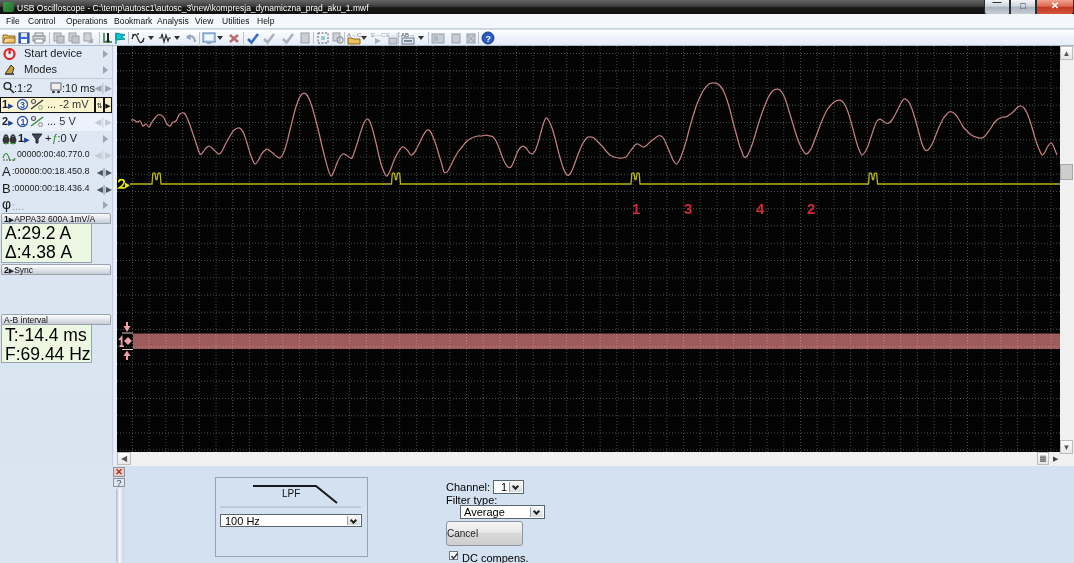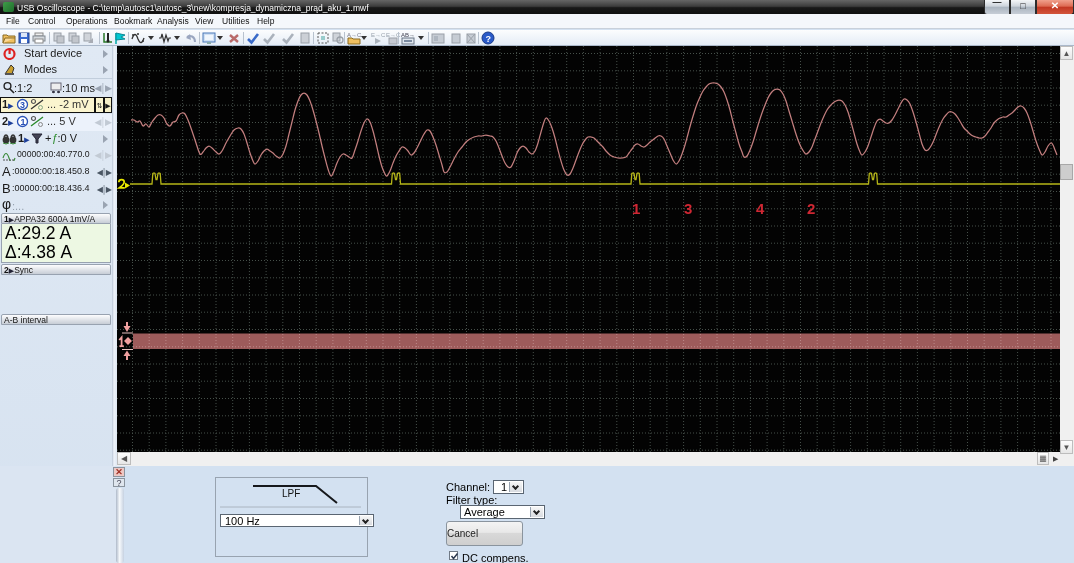--- a/index.html
+++ b/index.html
@@ -21,21 +21,21 @@
 #tbar { left:0; top:30px; width:1074px; height:16px; background:linear-gradient(180deg,#fcfdfe,#e4ecf6); border-bottom:1px solid #aab8ca; }
 .tico { position:absolute; top:1px; width:14px; height:14px; font-size:11px; line-height:14px; text-align:center; }
 .tsep { position:absolute; top:2px; width:1px; height:12px; background:#b8c2ce; }
 .tdd { position:absolute; top:6px; width:0; height:0; border-left:3px solid transparent; border-right:3px solid transparent; border-top:4px solid #333; }
 
 #side { left:0; top:46px; width:112px; height:517px; background:linear-gradient(180deg,#e0e9f4,#d6e2f0); }
 .srow { position:absolute; left:0; width:112px; height:16px; font-size:11px; color:#1a1a1a; white-space:nowrap; }
 .arr { position:absolute; right:4px; top:4px; width:0; height:0; border-top:4px solid transparent; border-bottom:4px solid transparent; border-left:5px solid #9aa4b2; }
 .arrlr { position:absolute; right:1px; top:3px; font-size:9px; color:#9aa4b2; letter-spacing:-1px; }
 .mhead { position:absolute; left:1px; width:110px; height:11px; background:linear-gradient(180deg,#fdfdfe,#c7cdd6); border:1px solid #98a2b0; border-radius:2px 2px 0 0; font-size:8.5px; color:#111; padding-left:2px; line-height:11px; }
-.mbox { position:absolute; left:1px; width:110px; background:#edf8e3; border:1px solid #98a2b0; border-top:none; font-size:17.5px; color:#000; line-height:18.5px; padding-top:1px; padding-left:3px; letter-spacing:0px; }
+.mbox { position:absolute; left:1px; width:91px; background:#edf8e3; border:1px solid #98a2b0; border-top:none; font-size:17.5px; color:#000; line-height:18.5px; padding-top:1px; padding-left:3px; letter-spacing:0px; }
 
 #split { left:112px; top:46px; width:5px; height:517px; background:linear-gradient(90deg,#b9c5d6,#eef3fa 40%,#dfe8f3); }
 
 #plot { left:117px; top:46px; width:943px; height:406px; background:#030303; }
 
 #vsb { left:1060px; top:46px; width:14px; height:420px; background:#f0f0f0; }
 #vsb .btn { position:absolute; left:0px; width:13px; height:14px; background:linear-gradient(180deg,#fdfdfd,#e6e6e6); border:1px solid #bdbdbd; color:#555; font-size:8px; text-align:center; line-height:13px; }
 #hsb { left:117px; top:452px; width:943px; height:14px; background:#f0f0f0; }
 #hsb .btn { position:absolute; top:0px; width:14px; height:13px; background:linear-gradient(180deg,#fdfdfd,#e6e6e6); border:1px solid #bdbdbd; color:#555; font-size:8px; text-align:center; line-height:12px; }
 
@@ -297,20 +297,21 @@
     </div>
     <div class="srow" style="top:151px;height:16px;">
       <span style="position:absolute;left:2px;top:-1px;font-size:14px">φ</span>
       <span style="position:absolute;left:12px;top:3px;color:#98a2b0">:...</span>
       <div class="arr"></div>
     </div>
     <div class="mhead" style="top:167px"><b>1</b><span style="color:#223;font-size:7px">▶</span>APPA32 600A 1mV/A</div>
     <div class="mbox" style="top:178px;height:39px;padding-top:0px">A:29.2 A<br>Δ:4.38 A</div>
     <div class="mhead" style="top:218px"><b>2</b><span style="color:#223;font-size:7px">▶</span>Sync</div>
     <div class="mhead" style="top:268px">A-B interval</div>
+    <div class="mbox" style="top:279px;height:38px">T:-14.4 ms<br>F:69.44 Hz</div>
   </div>
 <div class="abs" id="split"></div>
 
 <div class="abs" id="plot">
     <svg width="943" height="406" style="position:absolute;left:0;top:0">
 <path d="M15.5 0 V406M32.2 0 V406M48.9 0 V406M65.6 0 V406M82.3 0 V406M99.0 0 V406M115.7 0 V406M132.4 0 V406M149.1 0 V406M165.8 0 V406M182.5 0 V406M199.2 0 V406M215.9 0 V406M232.6 0 V406M249.3 0 V406M266.0 0 V406M282.7 0 V406M299.4 0 V406M316.1 0 V406M332.8 0 V406M349.5 0 V406M366.2 0 V406M382.9 0 V406M399.6 0 V406M416.3 0 V406M433.0 0 V406M449.7 0 V406M466.4 0 V406M483.1 0 V406M499.8 0 V406M516.5 0 V406M533.2 0 V406M549.9 0 V406M566.6 0 V406M583.3 0 V406M600.0 0 V406M616.7 0 V406M633.4 0 V406M650.1 0 V406M666.8 0 V406M683.5 0 V406M700.2 0 V406M716.9 0 V406M733.6 0 V406M750.3 0 V406M767.0 0 V406M783.7 0 V406M800.4 0 V406M817.1 0 V406M833.8 0 V406M850.5 0 V406M867.2 0 V406M883.9 0 V406M900.6 0 V406M917.3 0 V406M934.0 0 V406" stroke="#46504a" stroke-width="1" stroke-dasharray="1 2" fill="none"></path>
 <path d="M0 7.5 H943M0 24.8 H943M0 42.0 H943M0 59.2 H943M0 76.5 H943M0 93.8 H943M0 111.0 H943M0 128.2 H943M0 145.5 H943M0 162.8 H943M0 180.0 H943M0 197.2 H943M0 214.5 H943M0 231.8 H943M0 249.0 H943M0 266.2 H943M0 283.5 H943M0 300.8 H943M0 318.0 H943M0 335.2 H943M0 352.5 H943M0 369.8 H943M0 387.0 H943M0 404.2 H943" stroke="#46504a" stroke-width="1" stroke-dasharray="1 2" fill="none"></path>
 <rect x="16" y="287.5" width="927" height="15.5" fill="#9d5b5b"></rect>
 <path d="M32.2 288 V303M48.9 288 V303M65.6 288 V303M82.3 288 V303M99.0 288 V303M115.7 288 V303M132.4 288 V303M149.1 288 V303M165.8 288 V303M182.5 288 V303M199.2 288 V303M215.9 288 V303M232.6 288 V303M249.3 288 V303M266.0 288 V303M282.7 288 V303M299.4 288 V303M316.1 288 V303M332.8 288 V303M349.5 288 V303M366.2 288 V303M382.9 288 V303M399.6 288 V303M416.3 288 V303M433.0 288 V303M449.7 288 V303M466.4 288 V303M483.1 288 V303M499.8 288 V303M516.5 288 V303M533.2 288 V303M549.9 288 V303M566.6 288 V303M583.3 288 V303M600.0 288 V303M616.7 288 V303M633.4 288 V303M650.1 288 V303M666.8 288 V303M683.5 288 V303M700.2 288 V303M716.9 288 V303M733.6 288 V303M750.3 288 V303M767.0 288 V303M783.7 288 V303M800.4 288 V303M817.1 288 V303M833.8 288 V303M850.5 288 V303M867.2 288 V303M883.9 288 V303M900.6 288 V303M917.3 288 V303M934.0 288 V303M16 300.8 H943" stroke="#bd8a8a" stroke-width="1" stroke-dasharray="1 2" fill="none"></path>
       <path d="M13 138.0L35.0 138.0L35.8 127.5L37.0 127.0L38.0 127.5L39.0 133.5L40.0 133.5L41.0 127.5L42.0 127.0L43.2 127.5L44.0 138.0L274.5 138.0L275.3 127.5L276.5 127.0L277.5 127.5L278.5 133.5L279.5 133.5L280.5 127.5L281.5 127.0L282.7 127.5L283.5 138.0L514.0 138.0L514.8 127.5L516.0 127.0L517.0 127.5L518.0 133.5L519.0 133.5L520.0 127.5L521.0 127.0L522.2 127.5L523.0 138.0L751.5 138.0L752.3 127.5L753.5 127.0L754.5 127.5L755.5 133.5L756.5 133.5L757.5 127.5L758.5 127.0L759.7 127.5L760.5 138.0L943 138.0" stroke="#b6b618" stroke-width="1.3" fill="none"></path>
@@ -348,21 +349,21 @@
 <div class="abs xbtn" style="top:467px;height:10px;line-height:9px;background:#edc8c4;color:#a03024;font-weight:bold">✕</div>
 <div class="abs xbtn" style="top:478px;height:9px;line-height:8px;background:#dfe6ee;color:#445">?</div>
 <div class="abs" id="vgrip"></div>
 
 <div class="abs" id="lpfbox">
   <svg width="151" height="78" style="position:absolute;left:0;top:0">
     <path d="M37 8 L100 8 L121 25" stroke="#16181c" stroke-width="2" fill="none"></path>
     <text x="66" y="19" font-size="10" fill="#111">LPF</text>
     <line x1="4" y1="29" x2="145" y2="29" stroke="#aab4c0" stroke-width="1"></line>
   </svg>
-  <div class="combo" style="left:4px;top:36px;width:154px;height:13px">
+  <div class="combo" style="left:4px;top:36px;width:142px;height:13px">
       <span style="position:absolute;left:4px;top:0px">100 Hz</span>
       <div class="cbtn">
         <div class="chev"></div>
       </div>
     </div>
 </div>
 
 <div class="ctl" style="left:446px;top:481px">Channel:</div>
 <div class="combo" style="left:493px;top:480px;width:31px;height:14px">
     <span style="position:absolute;left:7px;top:0px">1</span>

